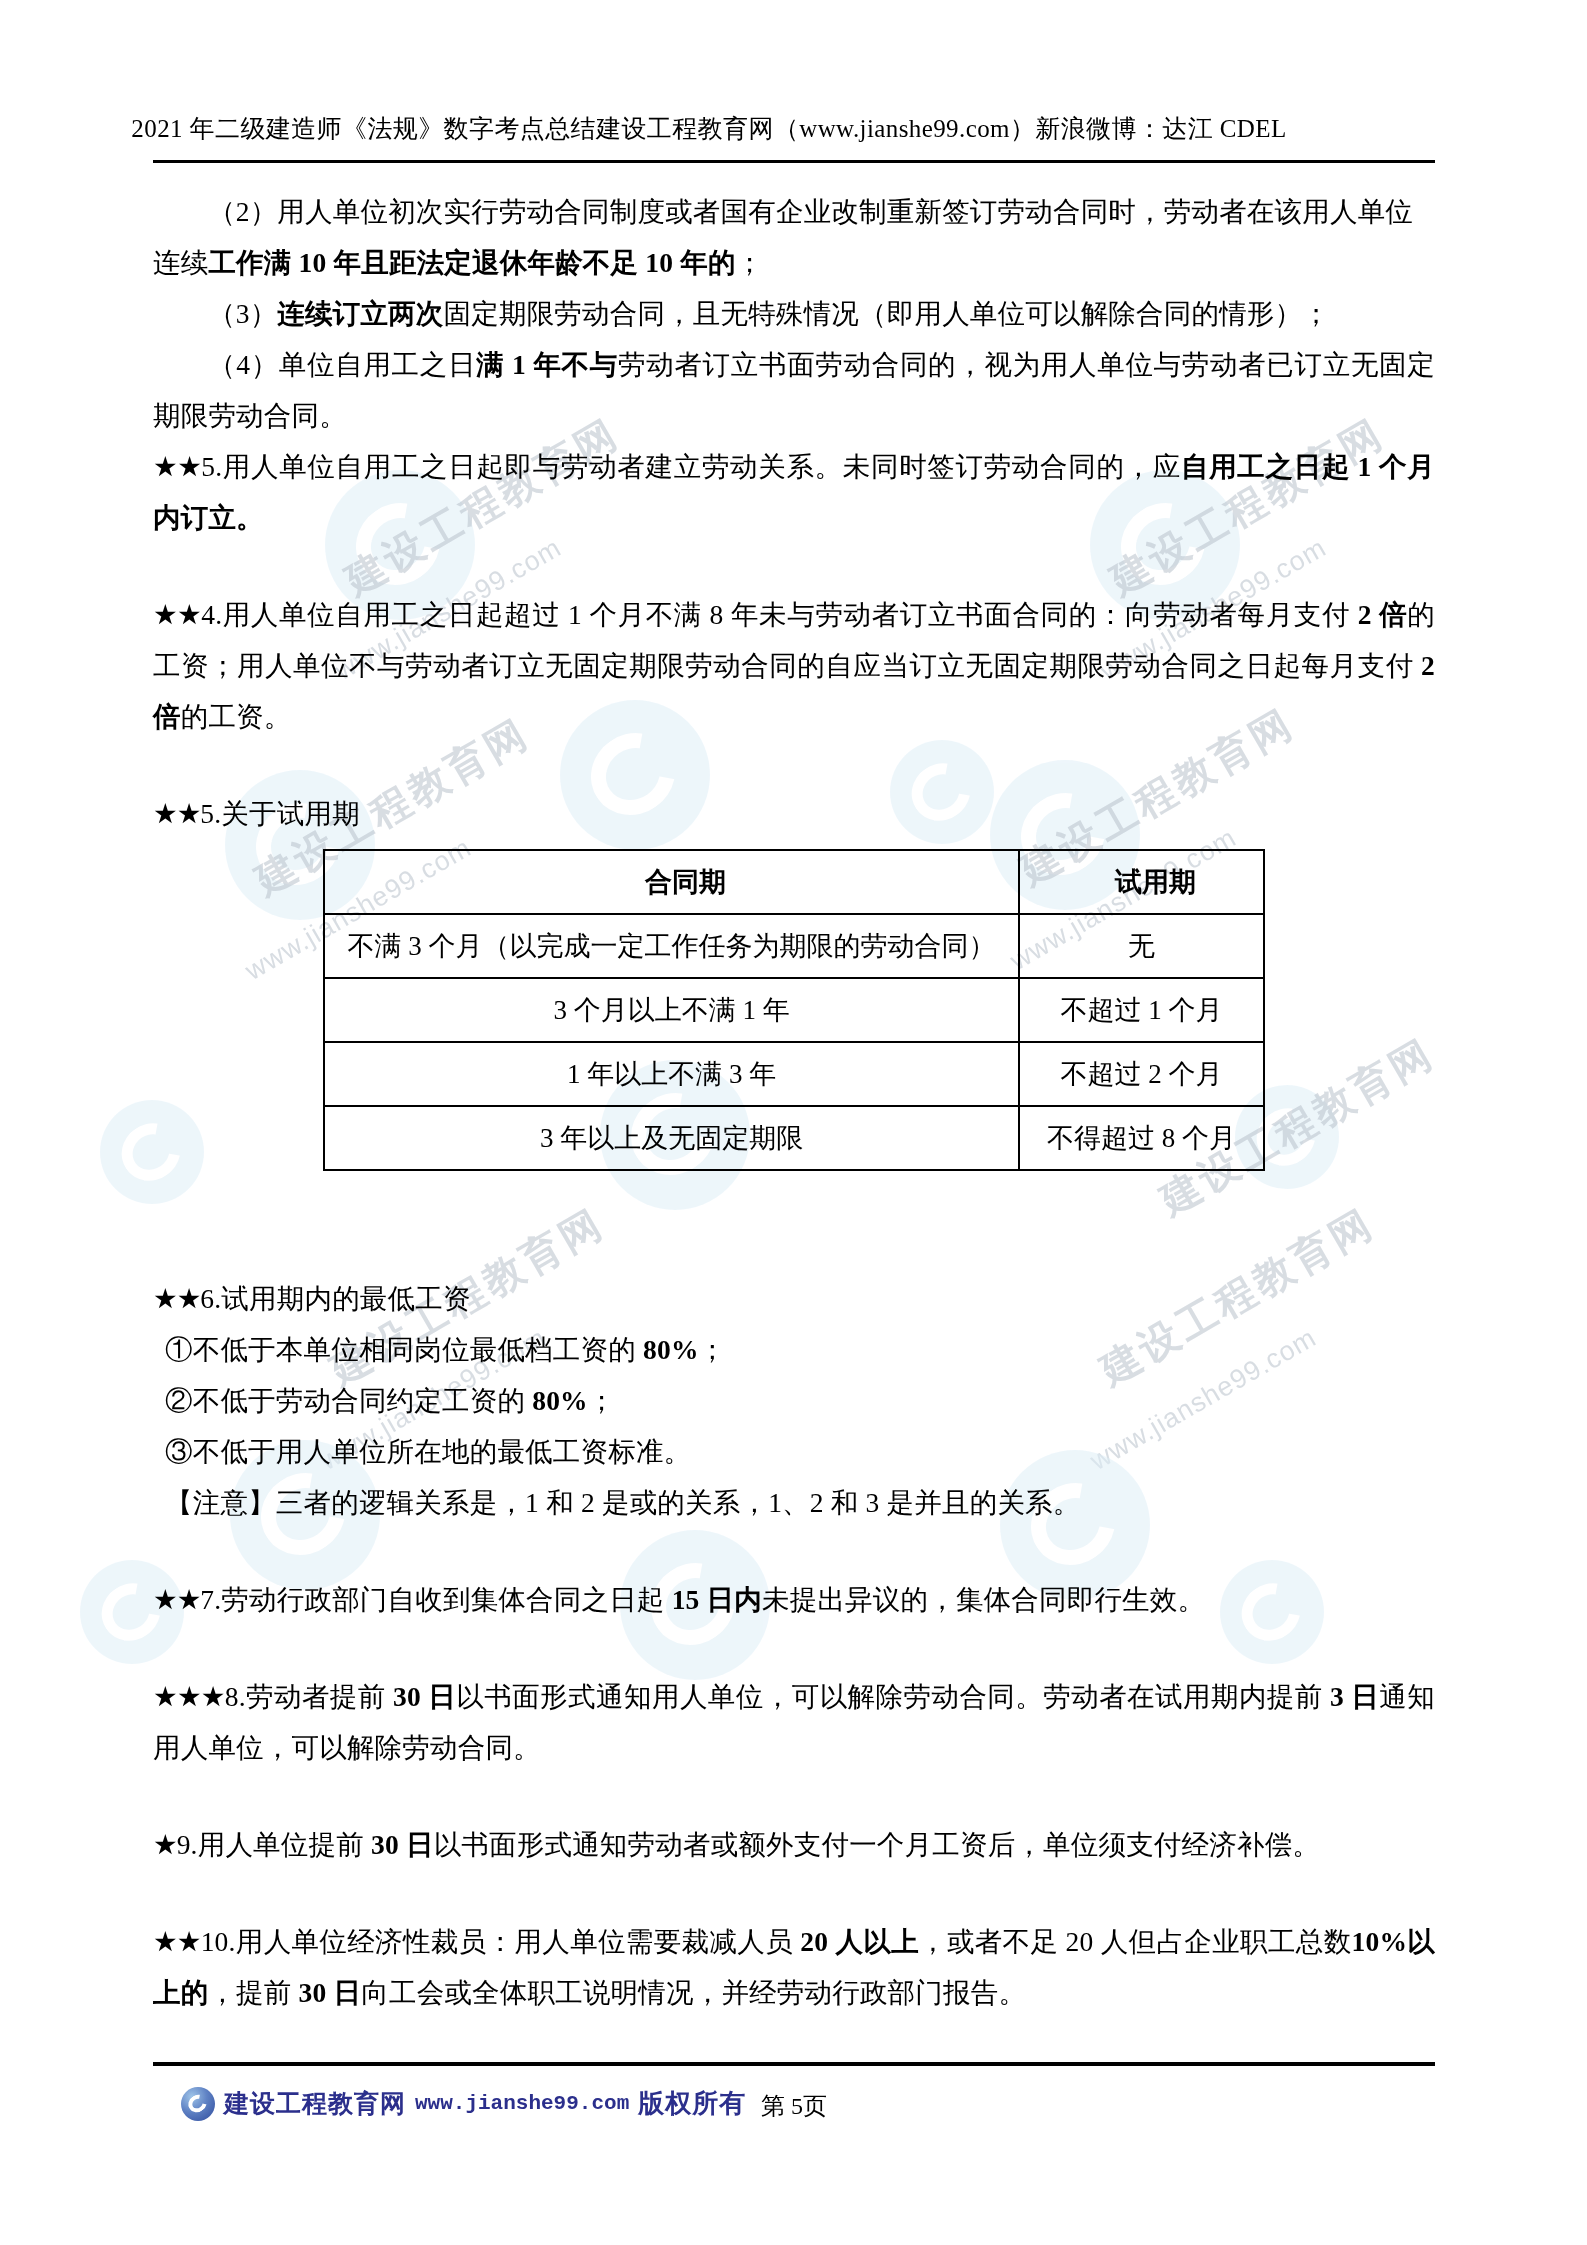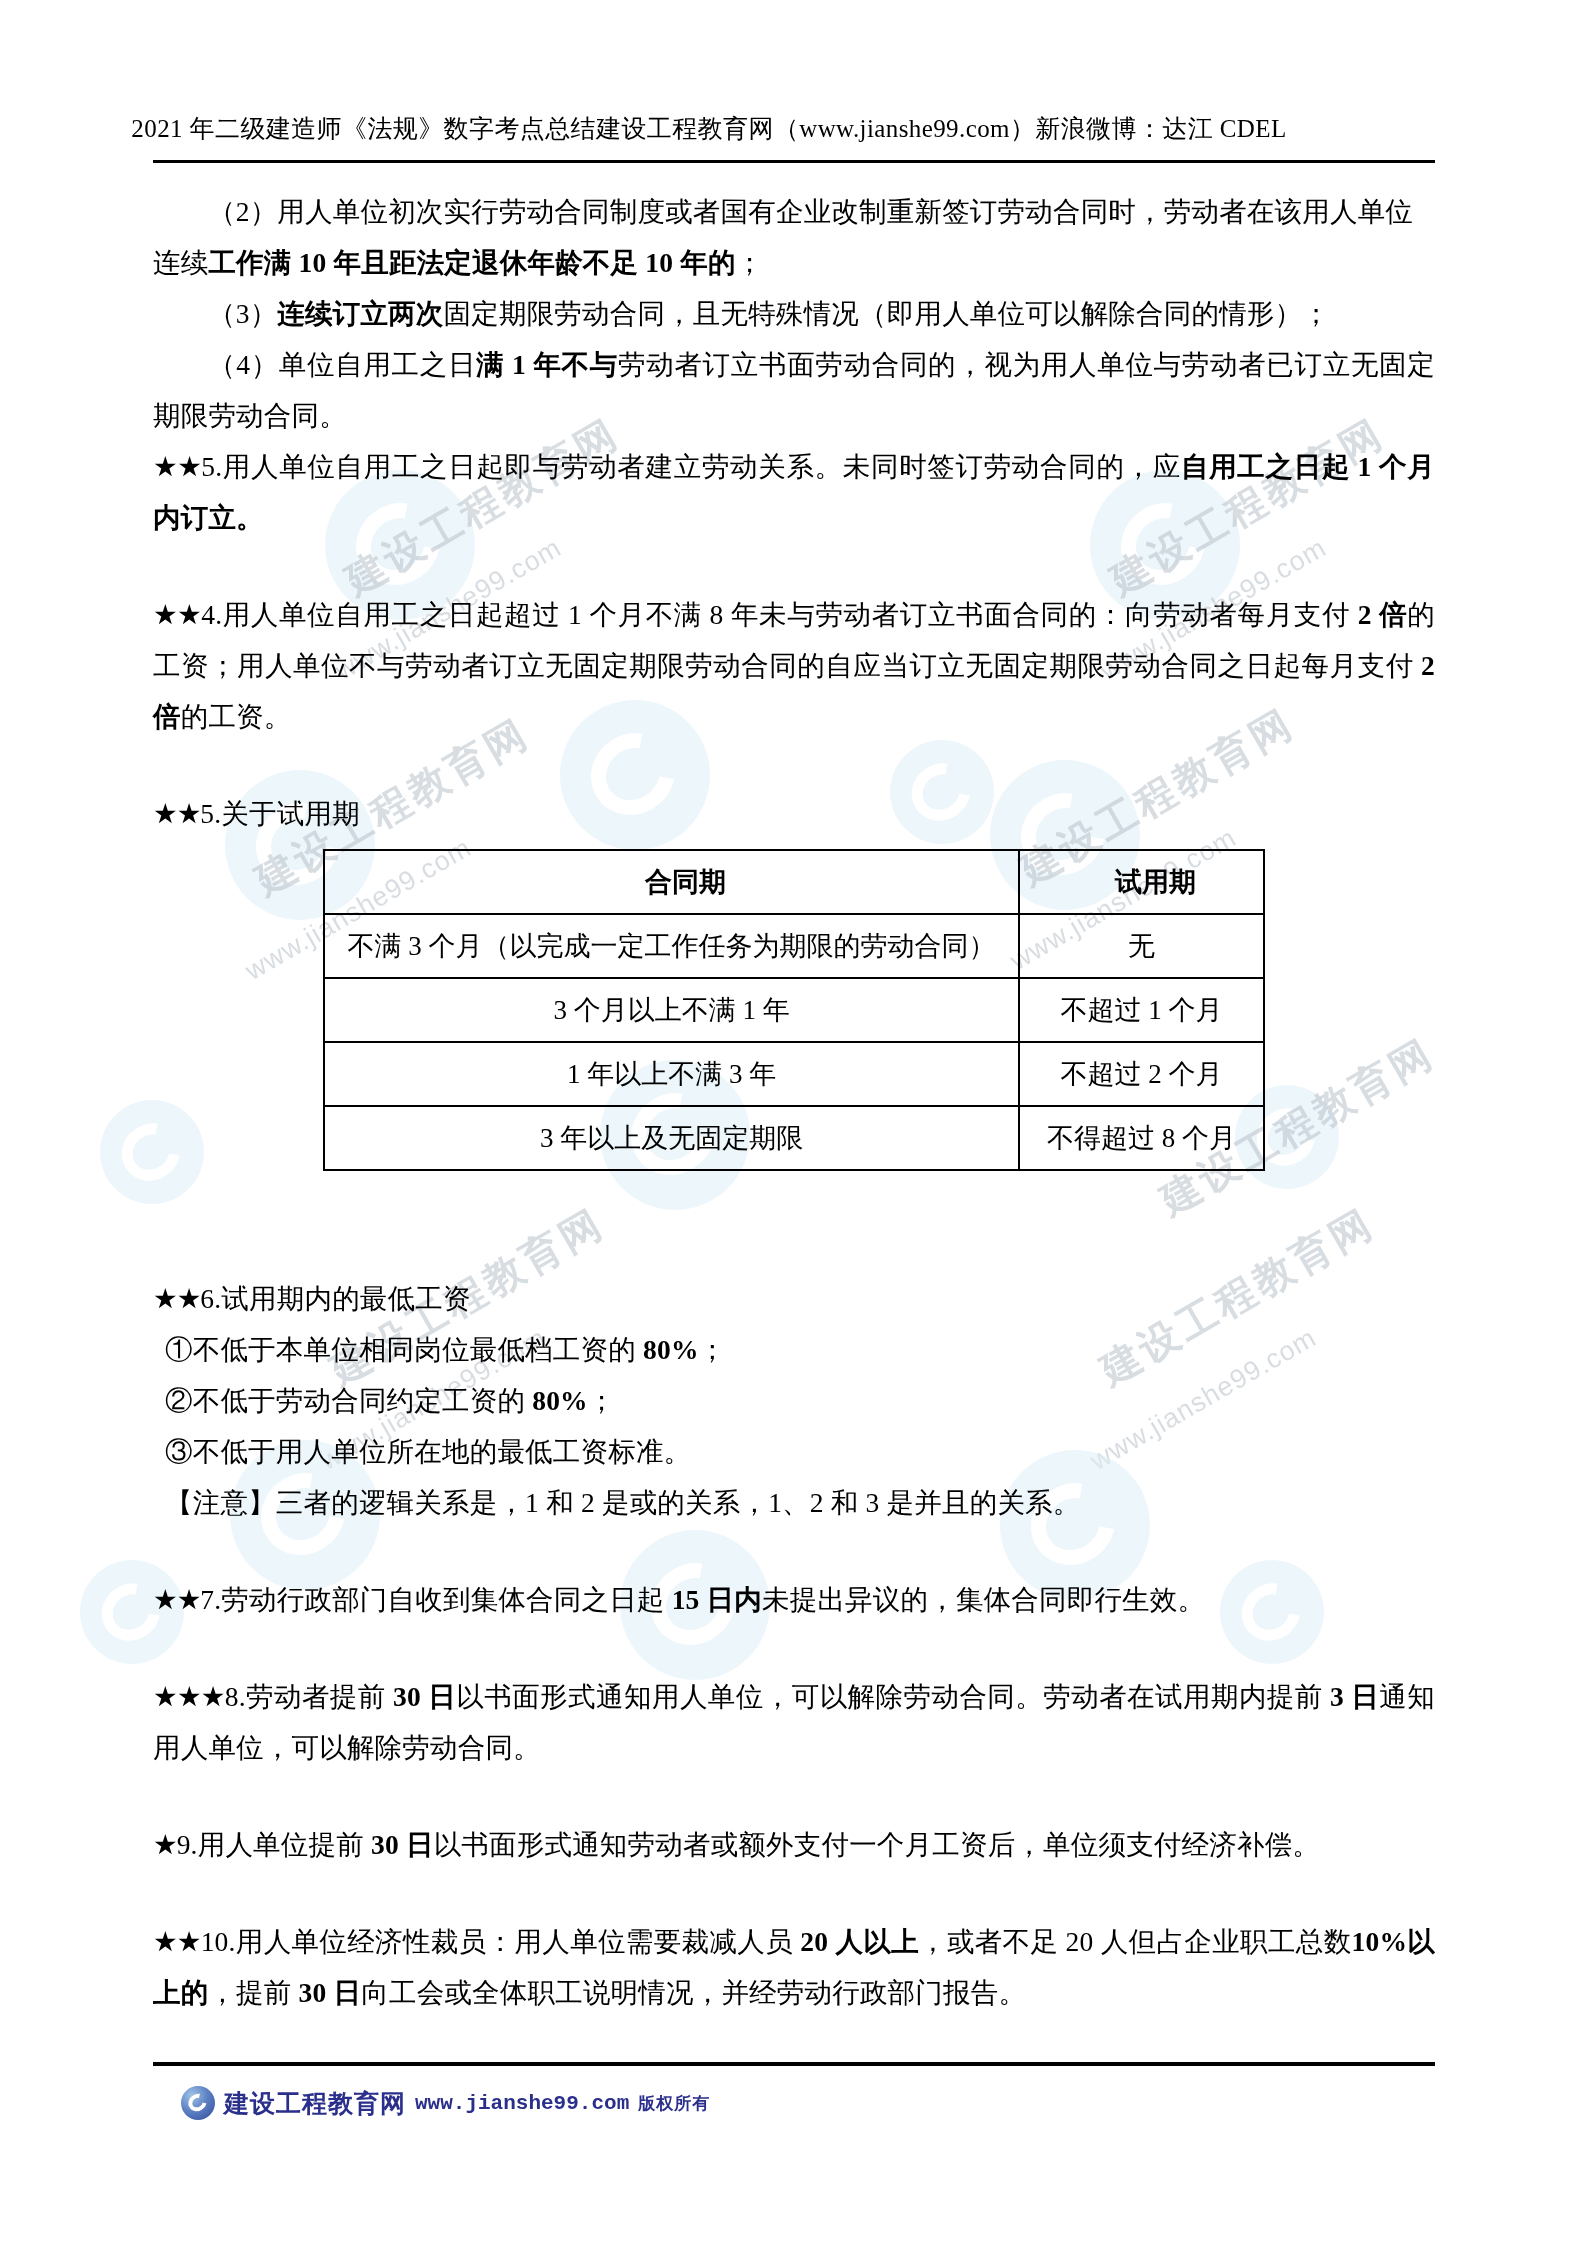--- a/index.html
+++ b/index.html
@@ -192,21 +192,21 @@
     font-family: "Liberation Mono", "DejaVu Sans Mono", monospace;
     font-weight: 700;
     font-size: 21px;
     color: #2b2f8c;
     letter-spacing: 0px;
     margin: 0 9px;
   }
   .brand-rights {
     font-family: "Liberation Sans", sans-serif;
     font-weight: 700;
-    font-size: 17px;
+    font-size: 26px;
     color: #2b2f8c;
     letter-spacing: 1px;
   }
   .footer-page {
     position: absolute;
     left: 0; top: 4px;
     width: 1282px;
     text-align: center;
     font-size: 24px;
     font-family: "Liberation Serif", serif;
@@ -343,16 +343,17 @@
     </div>
 
     <div class="footer-rule"></div>
     <div class="footer">
       <div class="footer-brand">
         <span class="brand-logo"></span>
         <span class="brand-cn">建设工程教育网</span>
         <span class="brand-url">www.jianshe99.com</span>
         <span class="brand-rights">版权所有</span>
       </div>
+      <div class="footer-page">第 5页</div>
     </div>
 
   </div>
 </div>
 
 </body></html>

